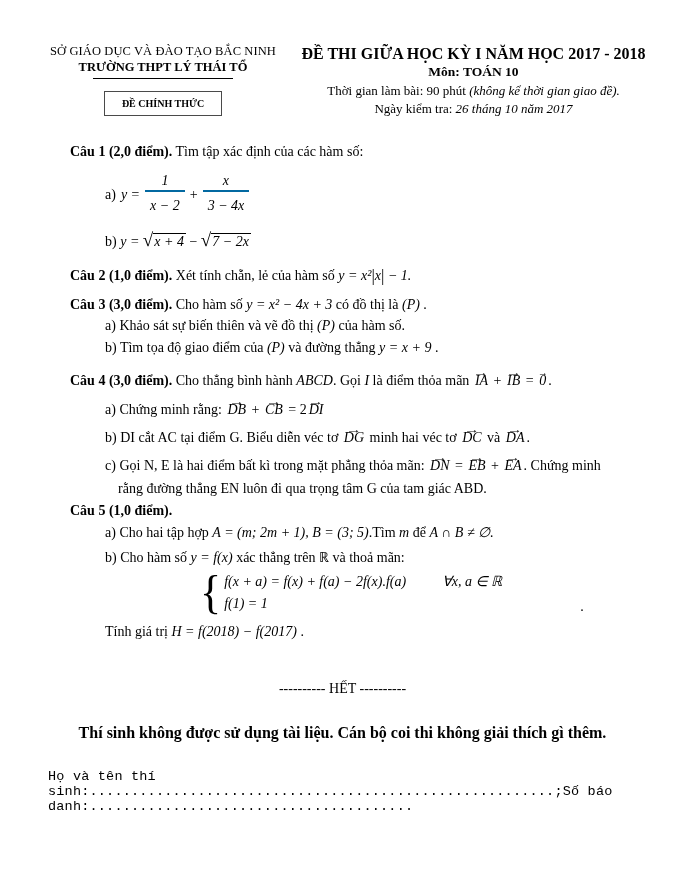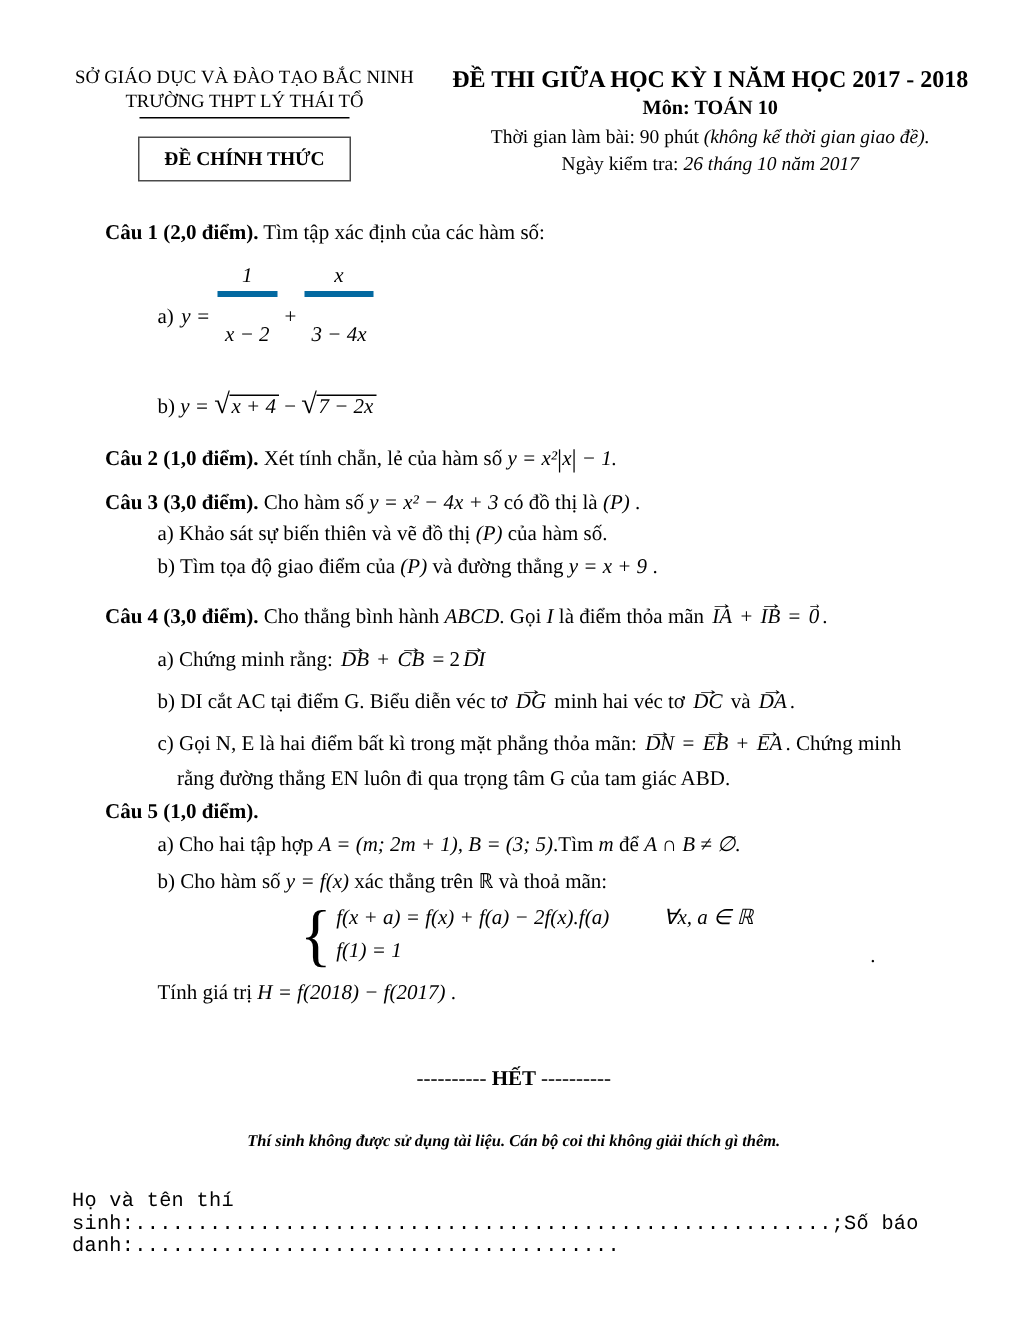--- a/index.html
+++ b/index.html
@@ -8,25 +8,25 @@
     width:681px; height:887px; margin:0 auto;
     font-family:"Liberation Serif", serif;
     color:#000; font-size:14px; overflow:hidden;
   }
   .page { padding:44px 28px 0 32px; }
 
   
   .header { display:flex; }
   .h-left { width:262px; text-align:center; flex-shrink:0; }
   .h-left .dept { font-size:12.5px; letter-spacing:.1px; }
-  .h-left .school { font-size:12.5px; font-weight:normal; margin-top:1px; }
+  .h-left .school { font-size:12.5px; font-weight:bold; margin-top:1px; }
   .rule { width:140px; border-bottom:1.4px solid #000; margin:3px auto 12px; }
   .stamp-box {
     display:inline-block; border:1px solid #4a4a4a;
-    padding:6px 17px; font-weight:bold; font-size:13px;
+    padding:6px 17px; font-weight:bold; font-size:10px;
   }
   .h-right { flex:1; text-align:center; padding-top:1px; }
   .h-right .title { font-weight:bold; font-size:16px; }
   .h-right .subject { font-weight:bold; font-size:13.5px; margin-top:1px; }
   .h-right .time { font-size:13px; margin-top:3px; }
   .h-right .date { font-size:13px; margin-top:2px; }
   .it { font-style:italic; }
 
   
   .content { margin-top:24px; }
@@ -34,21 +34,21 @@
   .q-label { font-weight:bold; }
   .q-item { margin-left:73px; line-height:22px; }
   .math { font-style:italic; }
   .hang { padding-left:14px; text-indent:-1px; }
 
   
   .formula-row { display:flex; align-items:center; margin:9px 0 7px 73px; }
   .formula-row > * { margin-right:5px; }
   .frac { display:inline-block; text-align:center; vertical-align:middle; }
   .frac .num { display:block; padding:0 5px 0; line-height:19px; }
-  .frac .den { display:block; border-top:4px solid #0369a1; padding:16px 5px; line-height:19px; }
+  .frac .den { display:block; border-top:2px solid #0369a1; padding:4px 5px; line-height:19px; }
 
   
   .sqrt { white-space:nowrap; }
   .sqrt .sign { font-size:19px; font-style:normal; }
   .sqrt .rad { border-top:1.2px solid #000; padding:0 2px 0 1px; }
   .row-b { margin:10px 0 12px 73px; line-height:22px; }
 
   
   .vec { position:relative; display:inline-block; font-style:italic; margin:0 2px; }
   .vec::after {
@@ -66,22 +66,22 @@
   .system { display:flex; align-items:center; margin:2px 0 2px 168px; }
   .brace { font-size:44px; font-weight:400; line-height:1; transform:scaleY(1.05); font-style:normal; }
   .sys-rows { margin-left:3px; }
   .sys-row1 { display:flex; line-height:22px; }
   .sys-forall { margin-left:36px; }
   .sys-row2 { line-height:22px; }
   .sys-dot { margin-left:78px; align-self:flex-end; }
 
   
   .het { text-align:center; margin-top:38px; font-size:14px; }
-  .het b { font-weight:bold; }
-  .note { text-align:center; margin-top:27px; font-weight:bold; font-style:italic; font-size:11px; }
+  .het b { font-weight:normal; }
+  .note { text-align:center; margin-top:27px; font-weight:bold; font-size:16px; }
   .sign-line { margin-top:27px; margin-left:16px; font-size:13.5px; letter-spacing:.2px;font-family:Liberation Mono, monospace; }
 </style>
 </head>
 <body>
 
 <div class="page">
 
   <div class="header">
     <div class="h-left">
       <div class="dept">SỞ GIÁO DỤC VÀ ĐÀO TẠO BẮC NINH</div>

